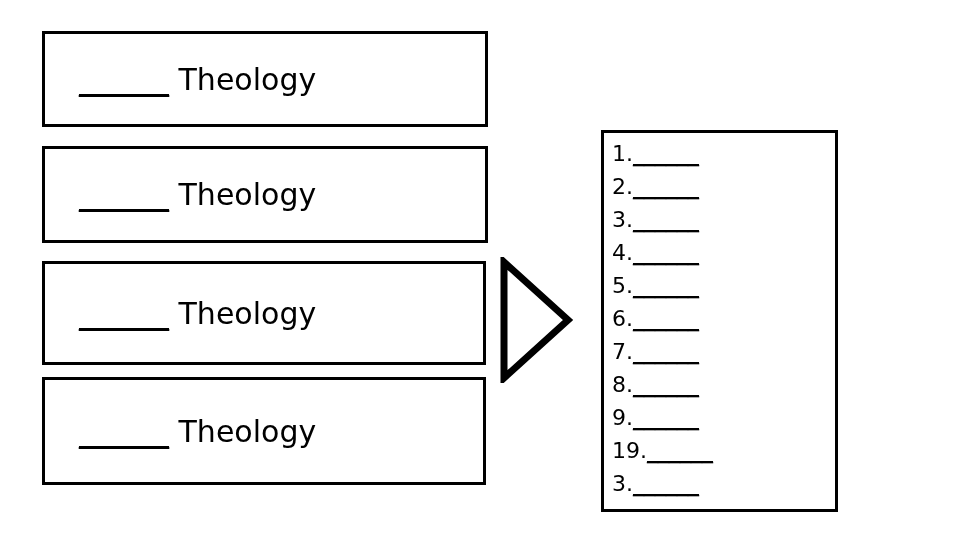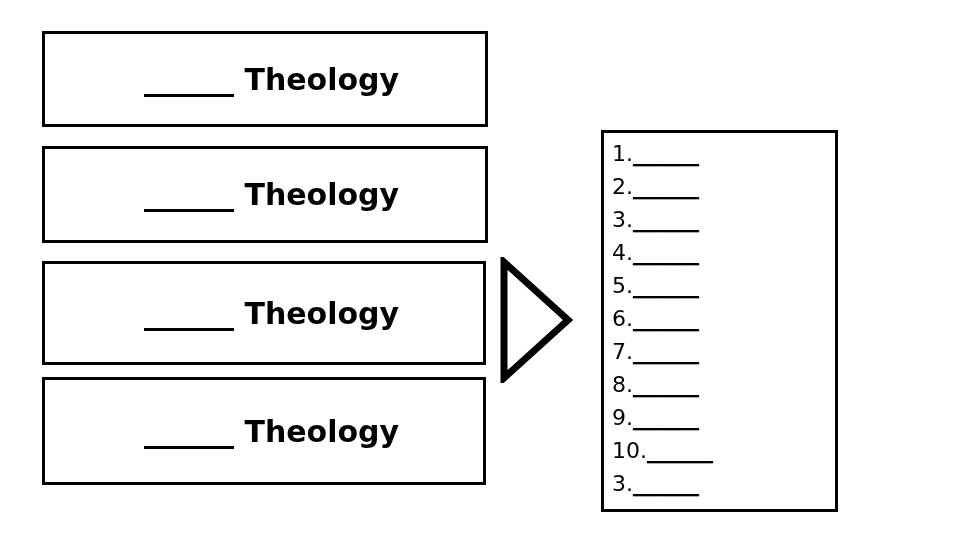--- a/index.html
+++ b/index.html
@@ -24,22 +24,21 @@
     background: #ffffff;
     display: flex;
     align-items: center;
     justify-content: flex-start;
   }
   .theo-line {
     white-space: pre;
     font-size: 30px;
     line-height: 1.1;
     color: #000000;
-    padding-left: 99px;
-    font-weight: bold;
+    padding-left: 34px;
   }
   .theo-blank {
     text-decoration: underline;
     text-decoration-thickness: 2px;
     text-underline-offset: 4px;
   }
 
   #box-1 { left: 42px;  top: 31px;  width: 446px; height: 96px; }
   #box-2 { left: 42px;  top: 146px; width: 446px; height: 97px; }
   #box-3 { left: 42px;  top: 261px; width: 444px; height: 104px; }
@@ -112,17 +111,17 @@
   <div id="list-box">
     <div class="list-row"><span class="list-num">1.</span><span class="list-blank">______</span></div>
     <div class="list-row"><span class="list-num">2.</span><span class="list-blank">______</span></div>
     <div class="list-row"><span class="list-num">3.</span><span class="list-blank">______</span></div>
     <div class="list-row"><span class="list-num">4.</span><span class="list-blank">______</span></div>
     <div class="list-row"><span class="list-num">5.</span><span class="list-blank">______</span></div>
     <div class="list-row"><span class="list-num">6.</span><span class="list-blank">______</span></div>
     <div class="list-row"><span class="list-num">7.</span><span class="list-blank">______</span></div>
     <div class="list-row"><span class="list-num">8.</span><span class="list-blank">______</span></div>
     <div class="list-row"><span class="list-num">9.</span><span class="list-blank">______</span></div>
-    <div class="list-row"><span class="list-num">10.</span><span class="list-blank">______</span></div>
+    <div class="list-row"><span class="list-num">19.</span><span class="list-blank">______</span></div>
     <div class="list-row"><span class="list-num">3.</span><span class="list-blank">______</span></div>
   </div>
 
 </div>
 
 </body></html>

